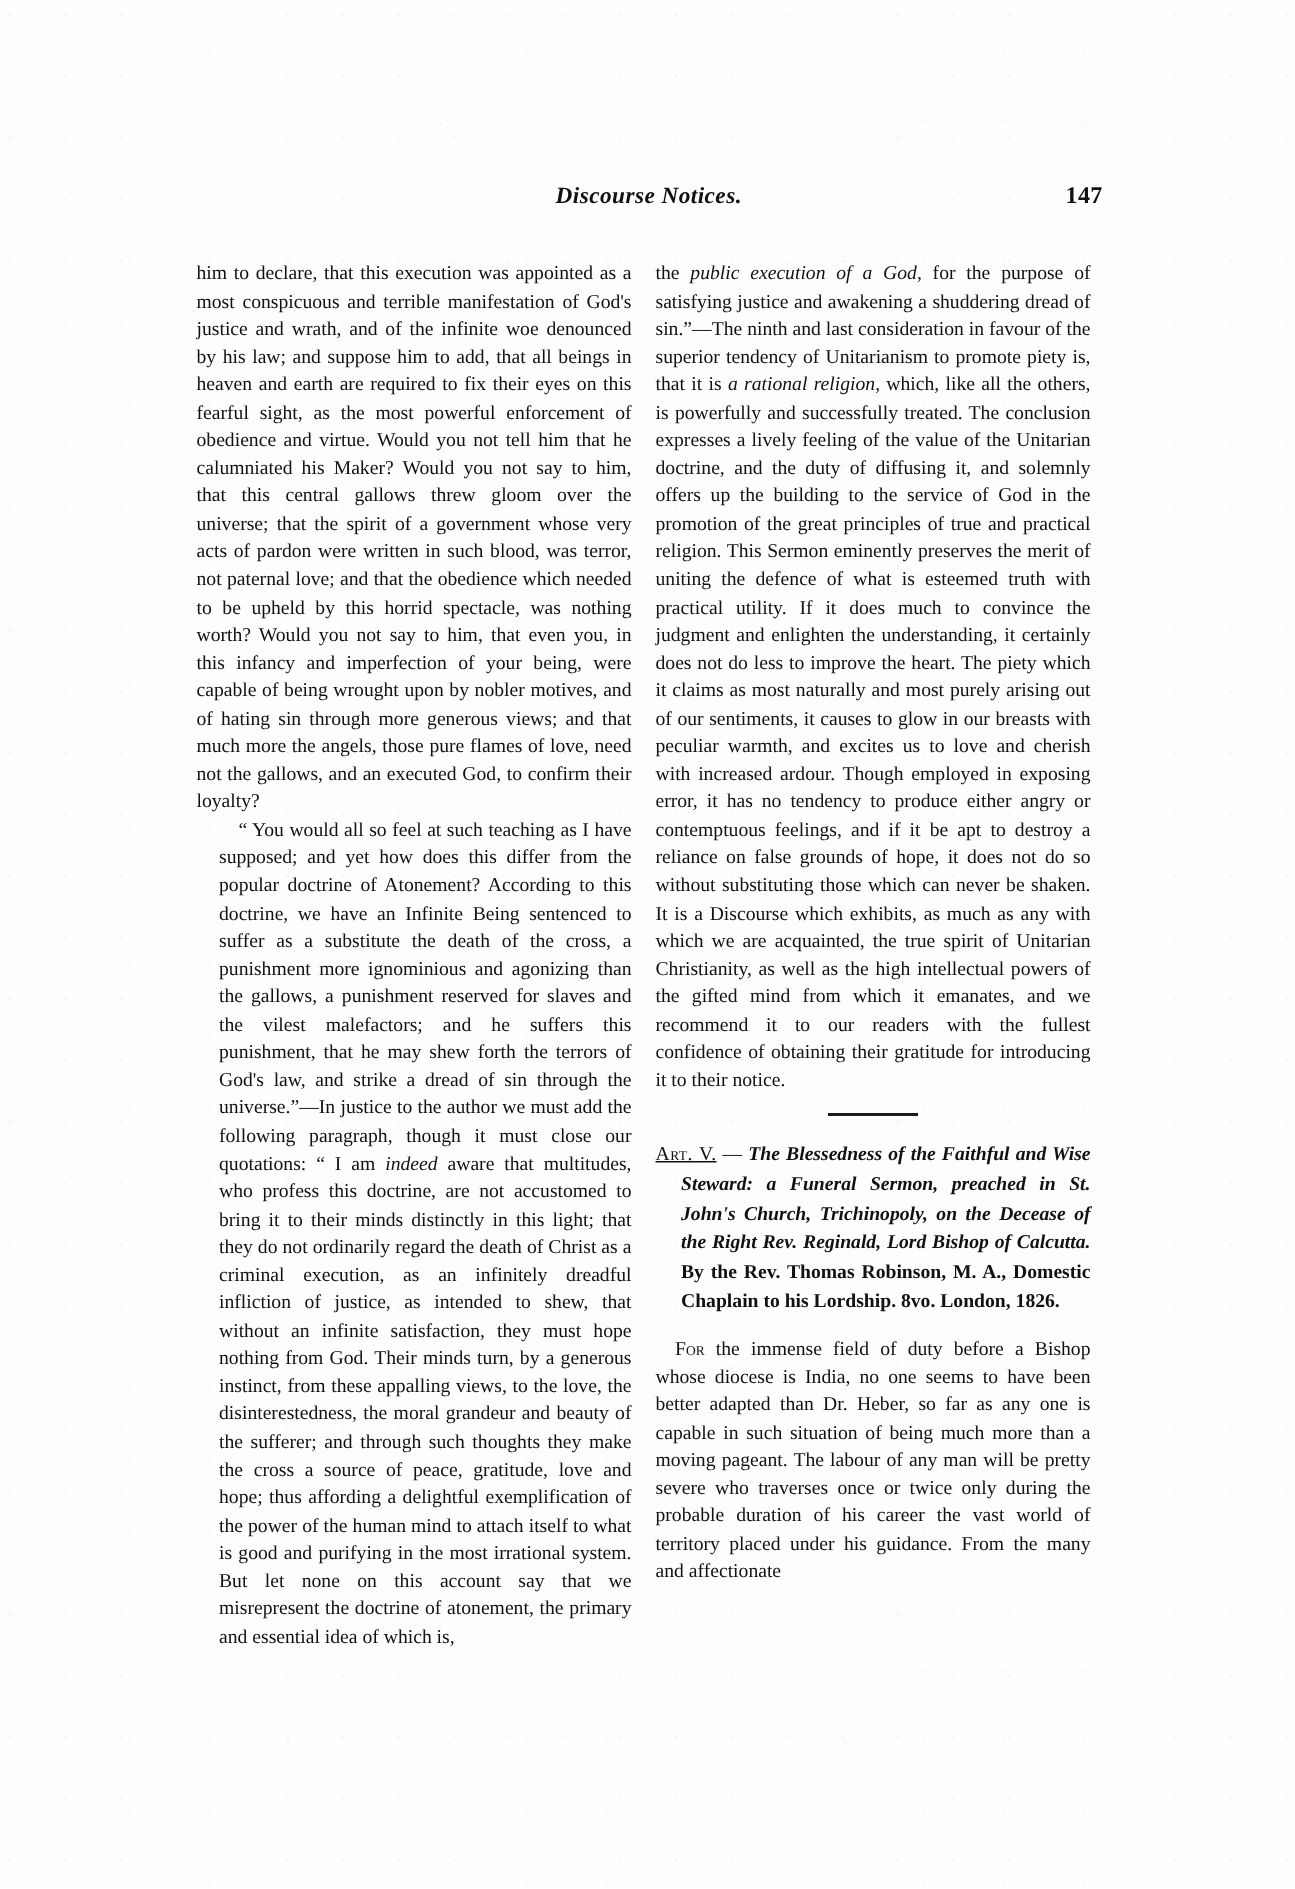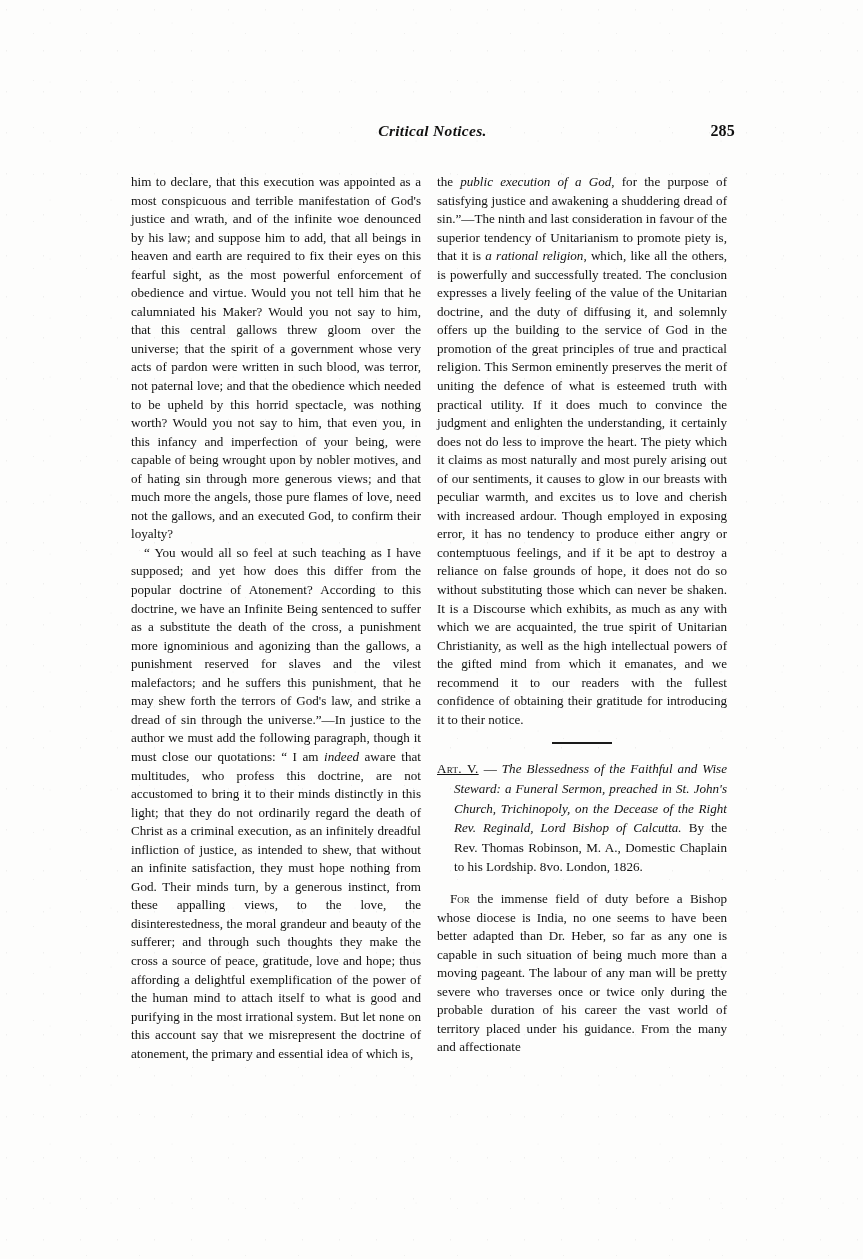--- a/index.html
+++ b/index.html
@@ -59,21 +59,21 @@
   }
   .col-left  { left: 131px; }
   .col-right { left: 437px; }
 
   .para {
     margin: 0;
     text-indent: 0;
   }
   .para.indent { text-indent: 13px; }
 
-  .para + .para { margin-top: 0; }
+  .para + .para { margin-top: 0; margin-left: 15px; }
 
   
   .para.gap { margin-top: 12px; }
 
   em { }
 
   
   .divider {
     width: 60px;
     height: 0;
@@ -90,23 +90,23 @@
     text-indent: -17px;
   }
   .art-label {
     font-variant: small-caps;
     font-weight: normal;
     letter-spacing: 0.3px;
     text-decoration: underline;
   }
   .art-title {
     font-style: italic;
-    font-weight: normal;
+    font-weight: bold;
   }
-  .art-rest { font-weight: normal; }
+  .art-rest { font-weight: bold; }
 
   .smallcaps { font-variant: small-caps; }
 
   
   .grain {
     position: absolute;
     inset: 0;
     pointer-events: none;
     opacity: 0.05;
     background:
@@ -115,22 +115,22 @@
       radial-gradient(circle at 82% 39%, #000 0.4px, transparent 0.8px);
     background-size: 37px 41px, 53px 47px, 61px 59px;
   }
 </style>
 </head>
 <body>
 
 <div class="page">
 
   <div class="running-head">
-    <div class="title">Critical Notices.</div>
-    <div class="folio">285</div>
+    <div class="title">Discourse Notices.</div>
+    <div class="folio">147</div>
   </div>
 
   <div class="col col-left">
 
     <p class="para">
       <span>him to declare, that this execution was appointed as a most conspicuous and terrible manifestation of God's justice and wrath, and of the infinite woe denounced by his law; and suppose him to add, that all beings in heaven and earth are required to fix their eyes on this fearful sight, as the most powerful enforcement of obedience and virtue. Would you not tell him that he calumniated his Maker? Would you not say to him, that this central gallows threw gloom over the universe; that the spirit of a government whose very acts of pardon were written in such blood, was terror, not paternal love; and that the obedience which needed to be upheld by this horrid spectacle, was nothing worth? Would you not say to him, that even you, in this infancy and imperfection of your being, were capable of being wrought upon by nobler motives, and of hating sin through more generous views; and that much more the angels, those pure flames of love, need not the gallows, and an executed God, to confirm their loyalty?</span>
     </p>
 
     <p class="para indent"><span>“ You would all so feel at such teaching as I have supposed; and yet how does this differ from the popular doctrine of Atonement? According to this doctrine, we have an Infinite Being sentenced to suffer as a substitute the death of the cross, a punishment more ignominious and agonizing than the gallows, a punishment reserved for slaves and the vilest malefactors; and he suffers this punishment, that he may shew forth the terrors of God's law, and strike a dread of sin through the universe.”—In justice to the author we must add the following paragraph, though it must close our quotations: “ I am </span><em>indeed</em><span> aware that multitudes, who profess this doctrine, are not accustomed to bring it to their minds distinctly in this light; that they do not ordinarily regard the death of Christ as a criminal execution, as an infinitely dreadful infliction of justice, as intended to shew, that without an infinite satisfaction, they must hope nothing from God. Their minds turn, by a generous instinct, from these appalling views, to the love, the disinterestedness, the moral grandeur and beauty of the sufferer; and through such thoughts they make the cross a source of peace, gratitude, love and hope; thus affording a delightful exemplification of the power of the human mind to attach itself to what is good and purifying in the most irrational system. But let none on this account say that we misrepresent the doctrine of atonement, the primary and essential idea of which is,</span></p>
 

